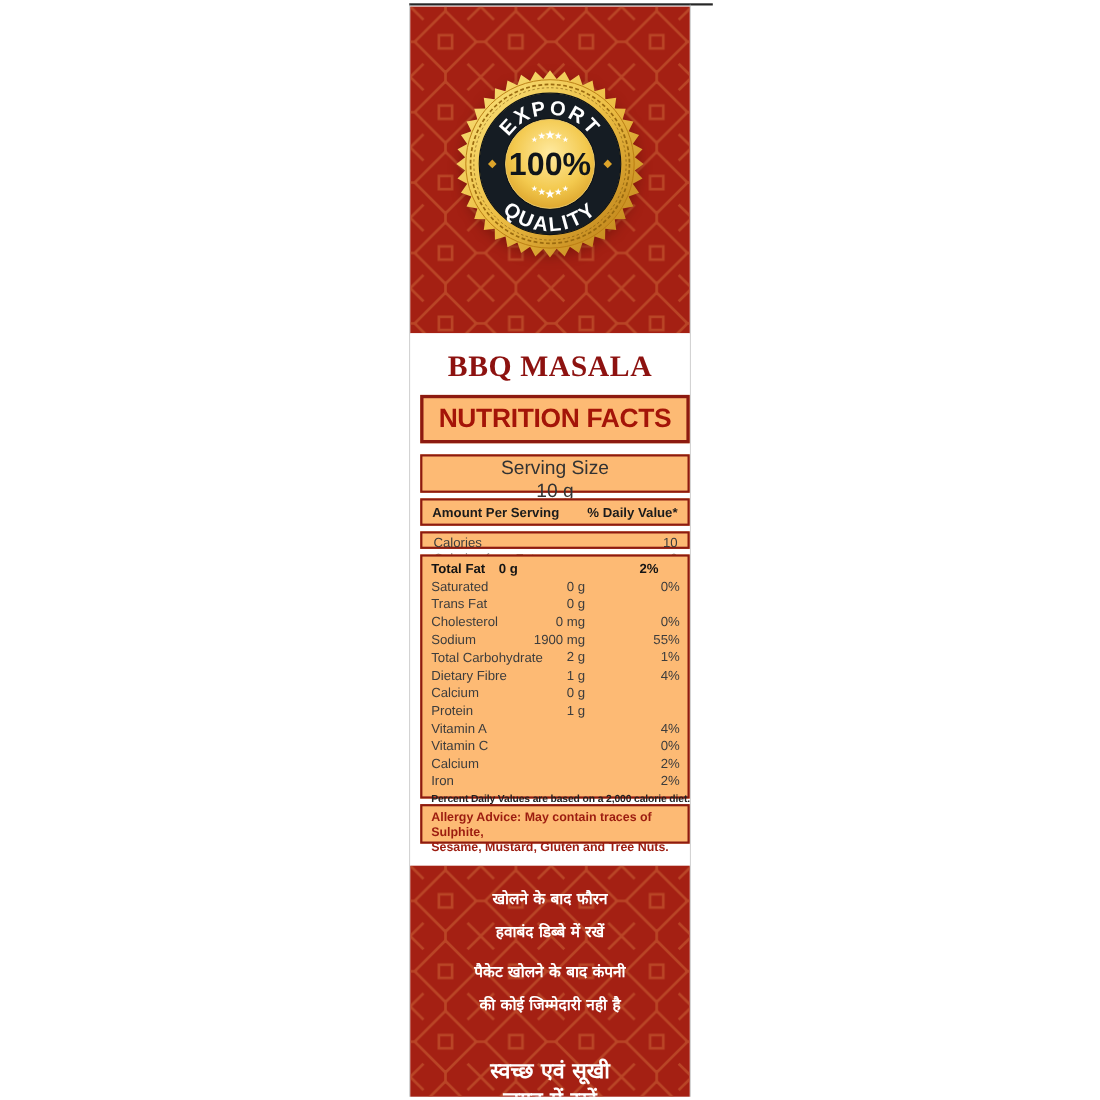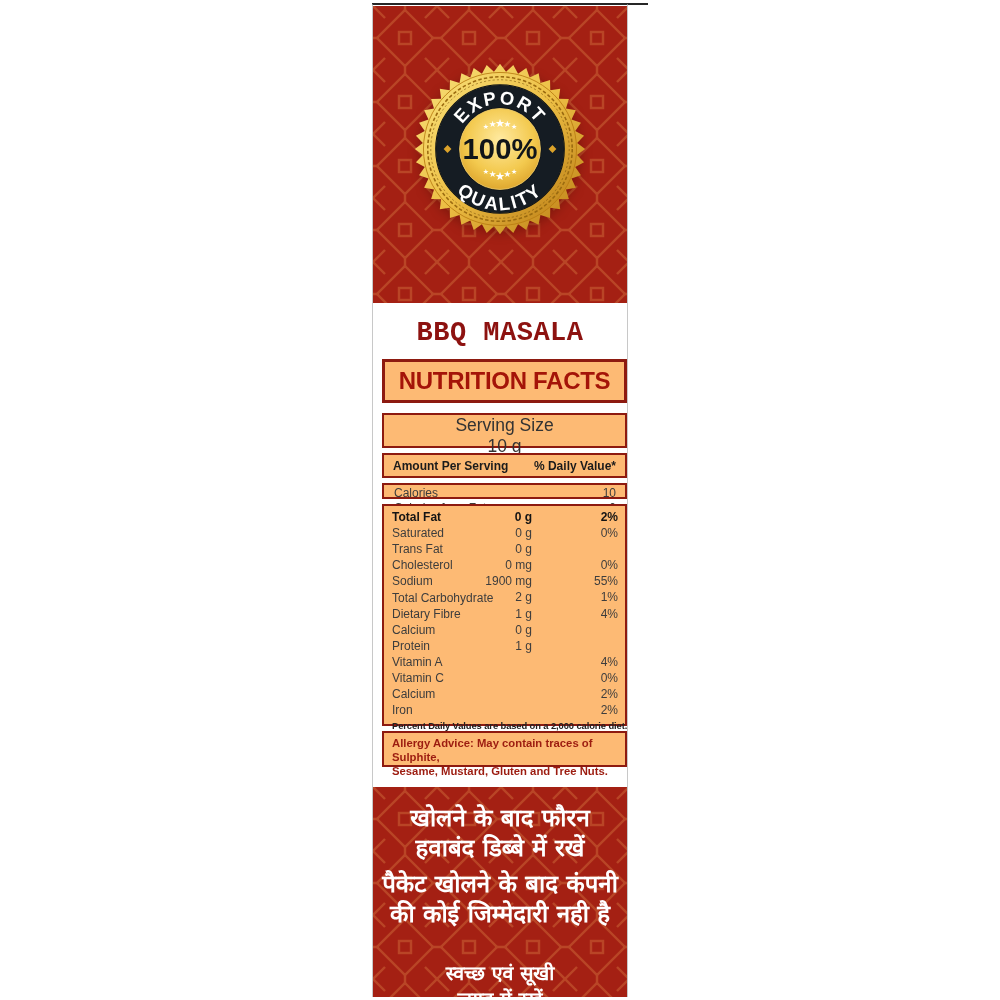--- a/index.html
+++ b/index.html
@@ -18,50 +18,50 @@
   
   .badge{position:absolute;left:50%;top:57px;transform:translateX(-50%);
          width:172px;height:172px;filter:drop-shadow(0 3px 5px rgba(60,10,0,.35));}
   .ringtxt{font-family:"Liberation Sans",sans-serif;font-weight:bold;font-size:21.5px;
            fill:#ffffff;letter-spacing:2.5px;}
   .pct{font-family:"Liberation Sans",sans-serif;font-weight:bold;font-size:34px;
        fill:#10151a;text-anchor:middle;}
   .bstar{fill:#ffffff;text-anchor:middle;font-family:"DejaVu Sans",sans-serif;}
 
   
-  .title{margin:0;padding-top:15px;text-align:center;font-family:Liberation Mono, monospace;
+  .title{margin:0;padding-top:15px;text-align:center;font-family:Liberation Serif, serif;
          font-weight:bold;font-size:27px;letter-spacing:.5px;color:#8d1210;}
   .nf{position:absolute;left:9px;top:56px;width:245px;}
   .box{border:2px solid #8d1a10;background:#fdba74;box-sizing:border-box;margin-bottom:5px;
        position:relative;}
   .head{border-width:3px;height:44px;margin-bottom:10px;display:flex;align-items:center;
         justify-content:center;}
   .head span{font-weight:bold;font-size:24px;letter-spacing:-.3px;color:#a41408;}
   .serving{height:35px;display:flex;align-items:center;justify-content:space-between;
            padding:0 10px;font-size:17.5px;color:#333;flex-direction:column;}
   .amt{height:25px;display:flex;align-items:center;justify-content:space-between;
        padding:0 9px;font-size:12px;font-weight:bold;color:#1b1b1b;}
   .cal{height:16px;padding:1px 9px 0 10px;font-size:12px;color:#3d3d3d;}
   .cal .crow{display:flex;justify-content:space-between;height:14.5px;align-items:center;}
   .main{height:222px;padding:3px 7px 0 8px;}
   .nrow{position:relative;height:16.1px;font-size:12px;color:#3d3d3d;display:flex;
         align-items:center;}
   .nrow .nl{white-space:nowrap;}
   .nrow .na{position:absolute;left:0;width:140px;text-align:right;top:1px;}
   .nrow .nd{position:absolute;right:0;width:56px;text-align:right;top:1px;}
-  .nrow.b,.nrow.b .na,.nrow.b .nd{font-weight:bold;color:#141414;}
+  .nrow.b,.nrow.b .na,.nrow.b .nd{font-weight:bold;color:#141414;text-align:center;}
   .footnote{margin-top:2px;font-size:9.4px;font-weight:bold;color:#222;white-space:nowrap;
             letter-spacing:-.1px;}
   .allergy{height:36px;padding:3px 8px;font-size:11.3px;font-weight:bold;color:#9c1c10;
            line-height:14px;}
 
   
   .notes{position:relative;z-index:1;padding-top:17px;text-align:center;color:#ffffff;
          font-family:"DejaVu Sans",sans-serif;font-weight:bold;}
-  .note{font-size:24px;line-height:29.5px;}
+  .note{font-size:14px;line-height:29.5px;}
   .note.g2{margin-top:7px;}
   .note.g3{margin-top:32px;font-size:19.5px;line-height:26px;}
 </style>
 </head>
 <body>
 
 <div class="page">
   <div class="top-edge"></div>
 
   <div class="package">

